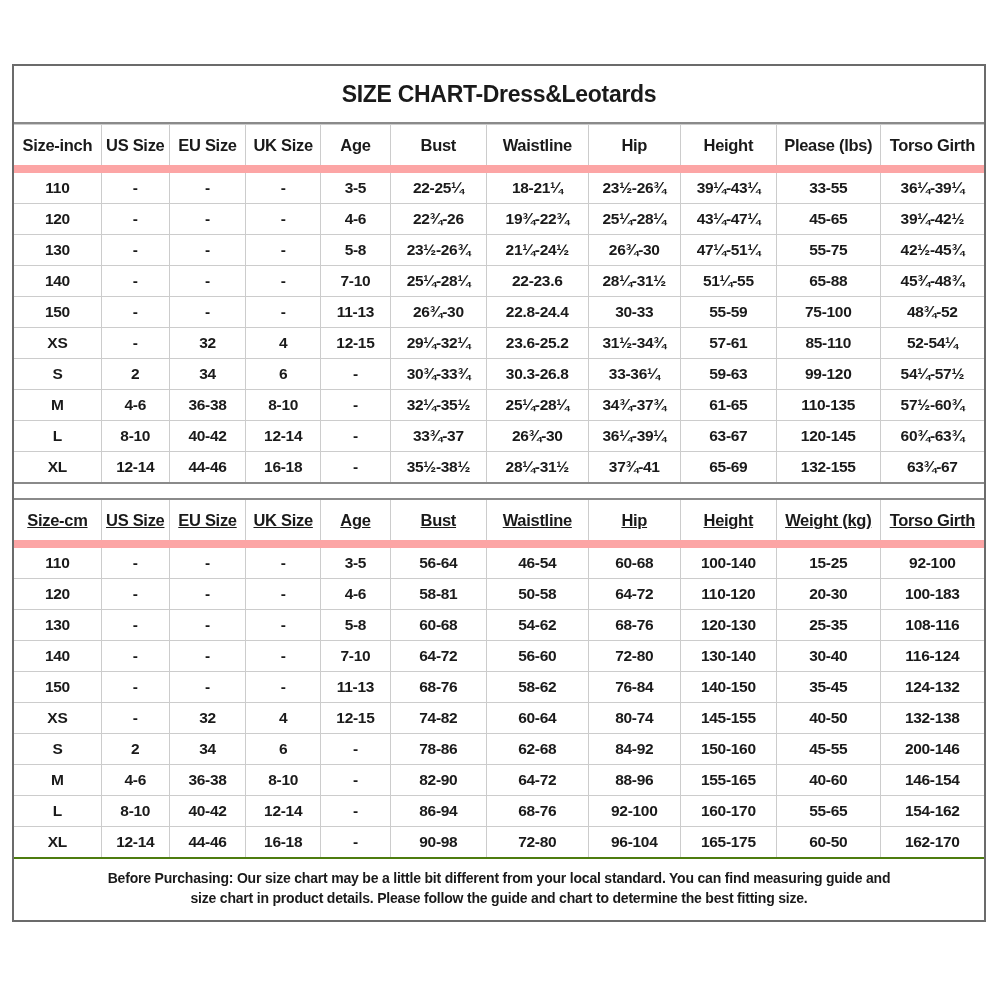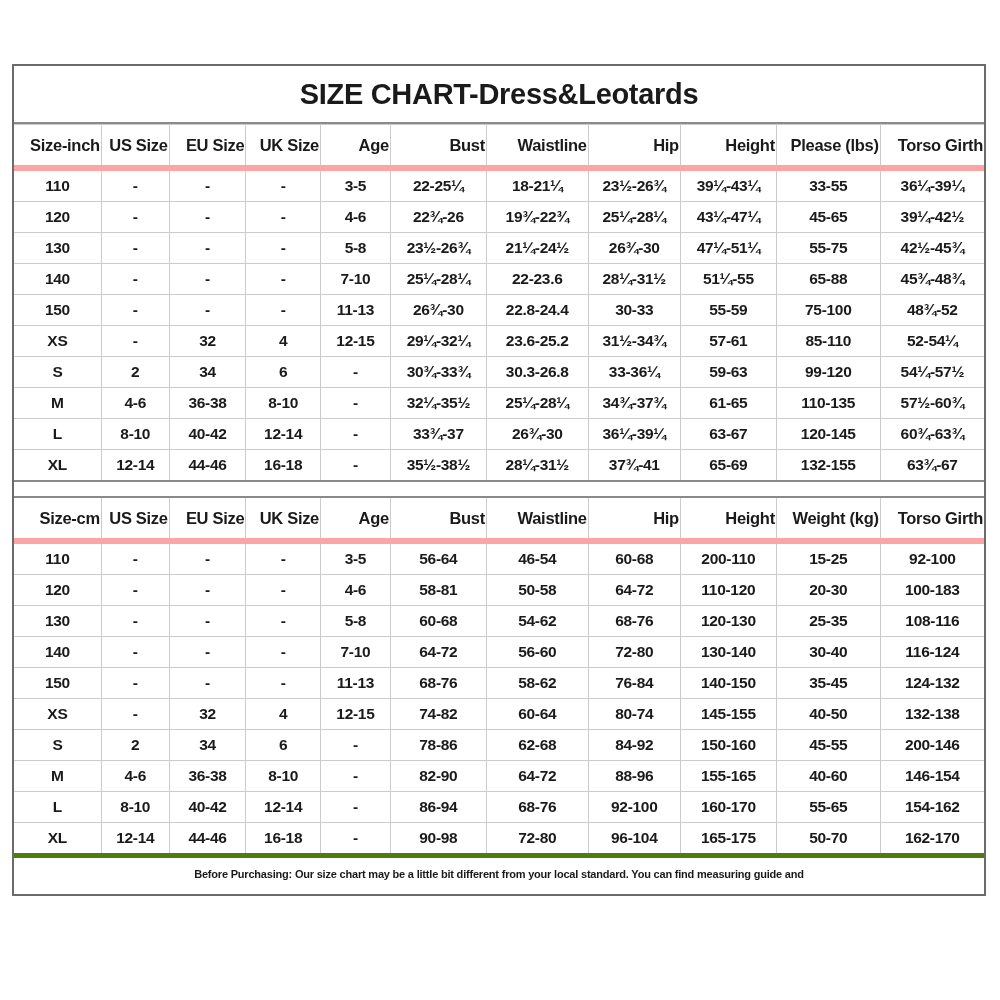--- a/index.html
+++ b/index.html
@@ -23,21 +23,21 @@
     top: 64px;
     width: 974px;
     border: 2px solid #6b6b6b;
     background: #ffffff;
     box-sizing: border-box;
   }
   .chart-title {
     height: 56px;
     line-height: 56px;
     text-align: center;
-    font-size: 29px;
+    font-size: 23px;
     font-weight: 700;
     letter-spacing: -0.3px;
     border-bottom: 2px solid #8a8a8a;
   }
   table.size-table {
     width: 100%;
     border-collapse: collapse;
     table-layout: fixed;
   }
   table.size-table th, table.size-table td {
@@ -46,42 +46,41 @@
     vertical-align: middle;
     padding: 0 1px;
     font-weight: 700;
     letter-spacing: -0.3px;
     overflow: hidden;
     white-space: nowrap;
   }
   table.size-table th {
     height: 40px;
     font-size: 16.5px;
-    border-bottom: 6px solid #fca5a5;
-    text-align: right;
+    border-bottom: 8px solid #fca5a5;
   }
   table.size-table td {
     height: 30px;
     font-size: 15.5px;
   }
   table.size-table tr > th:first-child, table.size-table tr > td:first-child { border-left: none; }
   table.size-table tr > th:last-child, table.size-table tr > td:last-child { border-right: none; }
   table.size-table tbody tr:last-child td { border-bottom: none; }
   .table-gap {
     height: 14px;
     border-top: 2px solid #8a8a8a;
     border-bottom: 2px solid #8a8a8a;
     background: #ffffff;
   }
-  .table-wrap-second table.size-table thead th { border-top: none; }
+  .table-wrap-second table.size-table thead th { border-top: none; text-decoration: underline; }
   .chart-footer {
-    border-top: 5px solid #4d7c0f;
+    border-top: 2px solid #4d7c0f;
     padding: 9px 10px 11px 10px;
     text-align: center;
-    font-size: 11px;
+    font-size: 14px;
     font-weight: 700;
     letter-spacing: -0.2px;
     line-height: 1.45;
   }
   
   col.c0 { width: 9.0%; }
   col.c1 { width: 7.0%; }
   col.c2 { width: 7.9%; }
   col.c3 { width: 7.7%; }
   col.c4 { width: 7.2%; }
@@ -300,21 +299,21 @@
         <tbody>
             <tr>
               <td>110</td>
               <td>-</td>
               <td>-</td>
               <td>-</td>
               <td>3-5</td>
               <td>56-64</td>
               <td>46-54</td>
               <td>60-68</td>
-              <td>200-110</td>
+              <td>100-140</td>
               <td>15-25</td>
               <td>92-100</td>
             </tr>
             <tr>
               <td>120</td>
               <td>-</td>
               <td>-</td>
               <td>-</td>
               <td>4-6</td>
               <td>58-81</td>
@@ -418,25 +417,26 @@
             <tr>
               <td>XL</td>
               <td>12-14</td>
               <td>44-46</td>
               <td>16-18</td>
               <td>-</td>
               <td>90-98</td>
               <td>72-80</td>
               <td>96-104</td>
               <td>165-175</td>
-              <td>50-70</td>
+              <td>60-50</td>
               <td>162-170</td>
             </tr>
           </tbody>
       </table>
     </div>
 
     <div class="chart-footer">
       <div>Before Purchasing: Our size chart may be a little bit different from your local standard. You can find measuring guide and</div>
+      <div>size chart in product details. Please follow the guide and chart to determine the best fitting size.</div>
     </div>
 
   </div>
 </div>
 
 </body></html>

